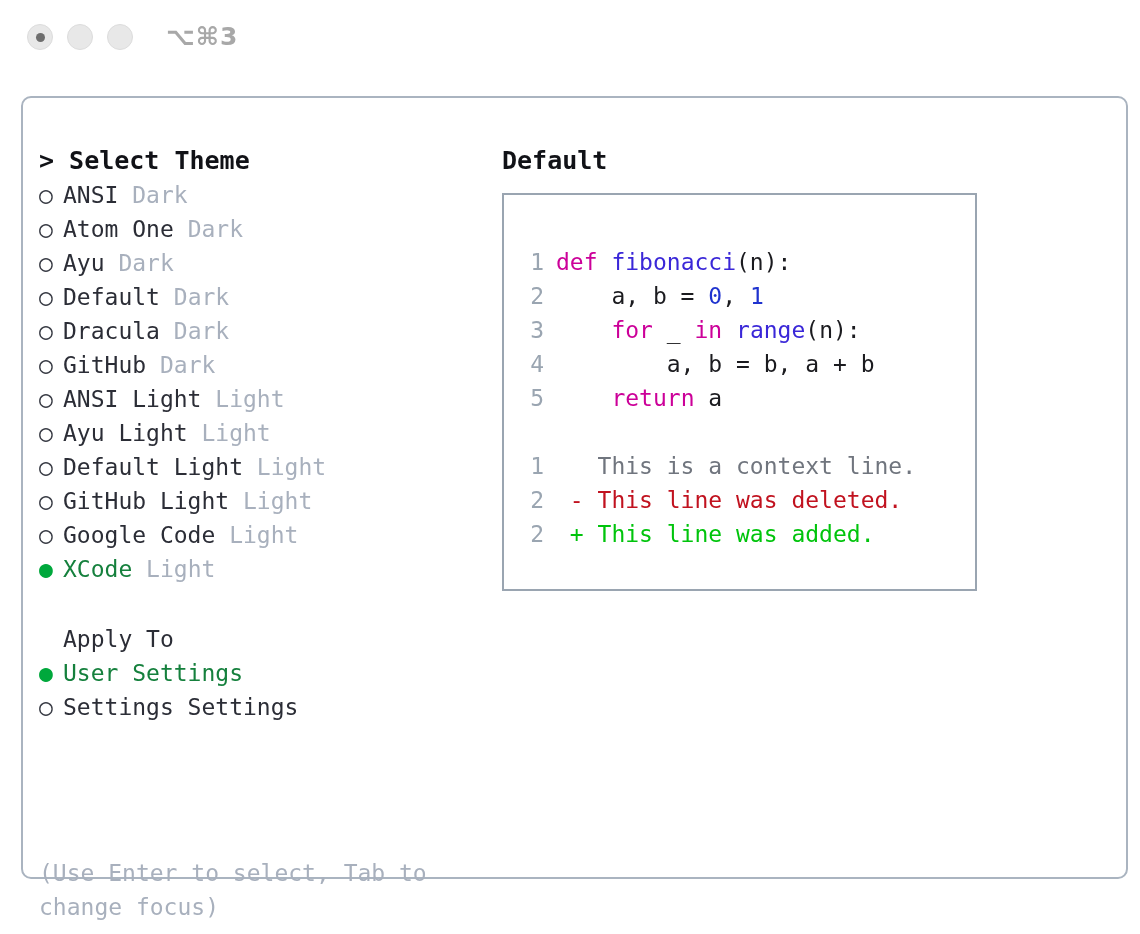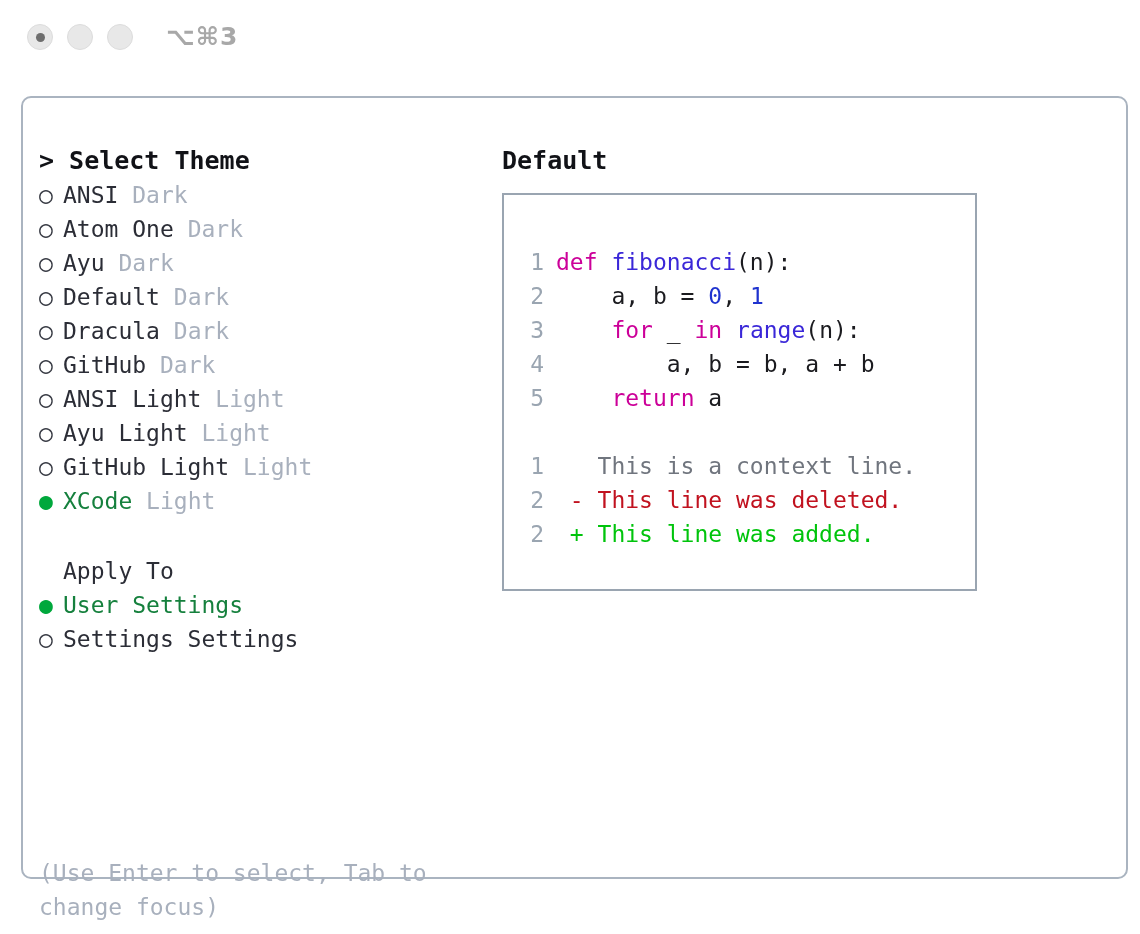--- a/index.html
+++ b/index.html
@@ -201,21 +201,23 @@
       <div class="head-row">&gt; Select Theme</div>
       <div id="theme-list">
           <div class="opt-row"><span class="bullet">○</span><span class="name">ANSI</span><span class="tag"> Dark</span></div>
           <div class="opt-row"><span class="bullet">○</span><span class="name">Atom One</span><span class="tag"> Dark</span></div>
           <div class="opt-row"><span class="bullet">○</span><span class="name">Ayu</span><span class="tag"> Dark</span></div>
           <div class="opt-row"><span class="bullet">○</span><span class="name">Default</span><span class="tag"> Dark</span></div>
           <div class="opt-row"><span class="bullet">○</span><span class="name">Dracula</span><span class="tag"> Dark</span></div>
           <div class="opt-row"><span class="bullet">○</span><span class="name">GitHub</span><span class="tag"> Dark</span></div>
           <div class="opt-row"><span class="bullet">○</span><span class="name">ANSI Light</span><span class="tag"> Light</span></div>
           <div class="opt-row"><span class="bullet">○</span><span class="name">Ayu Light</span><span class="tag"> Light</span></div>
+          <div class="opt-row"><span class="bullet">○</span><span class="name">Default Light</span><span class="tag"> Light</span></div>
           <div class="opt-row"><span class="bullet">○</span><span class="name">GitHub Light</span><span class="tag"> Light</span></div>
+          <div class="opt-row"><span class="bullet">○</span><span class="name">Google Code</span><span class="tag"> Light</span></div>
           <div class="opt-row sel"><span class="bullet sel">●</span><span class="name">XCode</span><span class="tag"> Light</span></div>
         </div>
       <div class="gap-block"></div>
       <div class="opt-row"><span class="bullet"> </span><span class="name">Apply To</span></div>
       <div id="apply-list">
           <div class="opt-row sel"><span class="bullet sel">●</span><span class="name">User Settings</span></div>
           <div class="opt-row"><span class="bullet">○</span><span class="name">Settings Settings</span></div>
         </div>
     </div>
 

